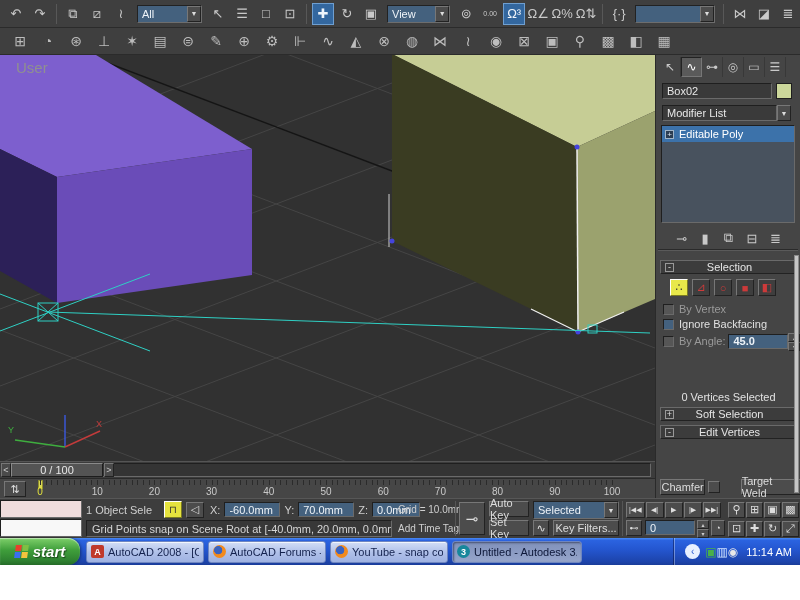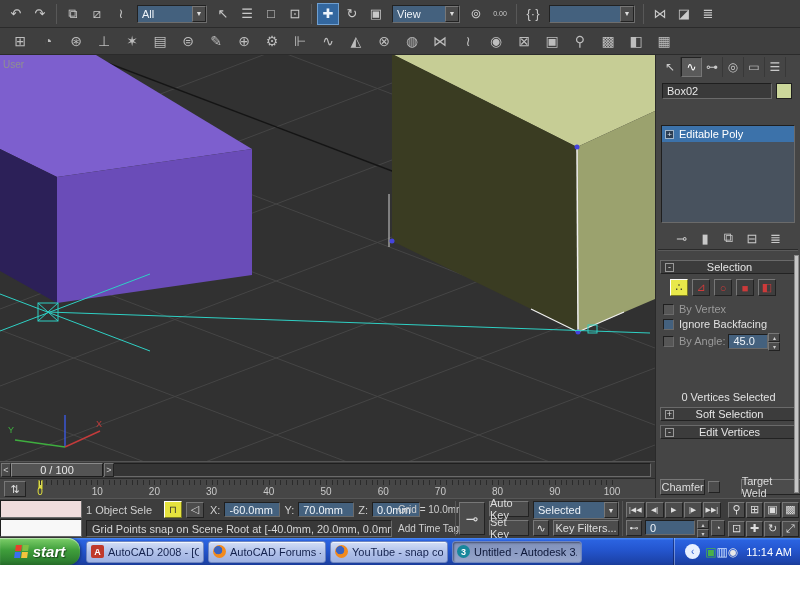--- a/index.html
+++ b/index.html
@@ -14,21 +14,21 @@
   .tbicon{display:inline-flex;align-items:center;justify-content:center;width:22px;height:22px;margin:0 1px;color:#c9c9c9;font-size:13px;cursor:default;}
   .tbicon.active{background:#33679f;border:1px solid #6f9fd0;color:#eef4fb;}
   #tb2 .tbicon{width:26px;height:22px;font-size:14px;color:#bdbdbd;}
   .tbsep{width:1px;height:20px;background:#2a2a2a;border-right:1px solid #585858;margin:0 4px;}
   .dd{display:inline-flex;align-items:center;height:18px;background:#44617e;border:1px solid;border-color:#222 #6d6d6d #6d6d6d #222;margin:0 4px;}
   .ddtext{flex:1;padding:0 4px;color:#eef3f8;white-space:nowrap;overflow:hidden;}
   .ddbtn{width:14px;height:16px;background:#4c4c4c;border:1px solid;border-color:#777 #222 #222 #777;color:#ddd;font-size:7px;display:inline-flex;align-items:center;justify-content:center;}
 
   
   #viewport{position:absolute;left:0;top:55px;width:655px;height:406px;background:#313131;overflow:hidden;}
-  #vplabel{position:absolute;left:3px;top:4px;color:#909090;font-size:10px;}
+  #vplabel{position:absolute;left:16px;top:4px;color:#909090;font-size:15px;}
 
   
   #cmdpanel{position:absolute;left:655px;top:55px;width:145px;height:443px;background:#454545;border-left:1px solid #2a2a2a;}
   .cprow{position:absolute;left:0;width:145px;display:flex;align-items:center;}
   .cptab{width:21px;height:20px;display:inline-flex;align-items:center;justify-content:center;color:#c9c9c9;font-size:12px;border-right:1px solid #383838;}
   .cptab.active{background:#5a5a5a;border:1px solid;border-color:#222 #777 #777 #222;color:#fff;}
   .field{background:#3a3a3a;border:1px solid;border-color:#1f1f1f #6a6a6a #6a6a6a #1f1f1f;color:#e8e8e8;padding:1px 4px;height:16px;display:flex;align-items:center;}
   .bluefield{background:#44617e;border:1px solid;border-color:#1f1f1f #6a6a6a #6a6a6a #1f1f1f;color:#eef3f8;padding:1px 4px;height:15px;display:flex;align-items:center;}
   .swatch{width:16px;height:16px;border:1px solid #1f1f1f;}
   #stackbox{position:absolute;left:5px;top:70px;width:134px;height:98px;background:#48525e;border:1px solid;border-color:#1f1f1f #6a6a6a #6a6a6a #1f1f1f;}
@@ -128,20 +128,26 @@
         <span class="tbicon">▣</span>
       </span>
     <span class="dd" style="width:68px">
       <span class="ddtext">View</span>
       <span class="ddbtn">▼</span>
     </span>
     <span class="tbgroup">
         <span class="tbicon">⊚</span>
         <span class="tbicon" style="font-size: 7px;">0.00</span>
       </span>
+    <span class="tbgroup">
+        <span class="tbicon active">Ω³</span>
+        <span class="tbicon">Ω∠</span>
+        <span class="tbicon">Ω%</span>
+        <span class="tbicon">Ω⇅</span>
+      </span>
     <span class="tbsep"></span>
     <span class="tbgroup">
         <span class="tbicon">{·}</span>
       </span>
     <span class="dd" style="width:86px">
       <span class="ddtext"></span>
       <span class="ddbtn">▼</span>
     </span>
     <span class="tbsep"></span>
     <span class="tbgroup">
@@ -250,20 +256,24 @@
         <span class="cptab">◎</span>
         <span class="cptab">▭</span>
         <span class="cptab">☰</span>
       </div>
 
     <div class="cprow" style="top:28px;">
       <span class="field" style="margin-left:6px;width:110px;">Box02</span>
       <span class="swatch" style="margin-left: 4px; background: rgb(204, 215, 155);"></span>
     </div>
 
+    <div class="cprow" style="top:50px;">
+      <span class="field" style="margin-left:6px;width:115px;">Modifier List</span>
+      <span class="ddbtn">▼</span>
+    </div>
 
     <div id="stackbox">
       <div id="stacksel">
         <span class="plusbox">+</span>
         <span>Editable Poly</span>
       </div>
     </div>
 
     <div class="cprow" style="top:172px;justify-content:space-around;padding:0 14px;">
         <span class="tbicon">⊸</span>
@@ -289,21 +299,21 @@
       <span class="cb gray"></span>
       <span class="cblabel gray">By Vertex</span>
     </div>
     <div class="cprow" style="top:263px;">
       <span class="cb"></span>
       <span class="cblabel">Ignore Backfacing</span>
     </div>
     <div class="cprow" style="top:278px;">
       <span class="cb gray"></span>
       <span class="cblabel gray">By Angle:</span>
-      <span class="bluefield" style="width:40px;margin-left:3px;">45.0</span>
+      <span class="bluefield" style="width:60px;margin-left:3px;font-weight:bold;">45.0</span>
       <span class="spin">
           <i>▴</i>
           <i>▾</i>
         </span>
     </div>
     <div class="cprow" style="top:336px;justify-content:center;">
       <span style="color:#e2e2e2;">0 Vertices Selected</span>
     </div>
 
     <div class="rollhdr" style="top:352px;">

